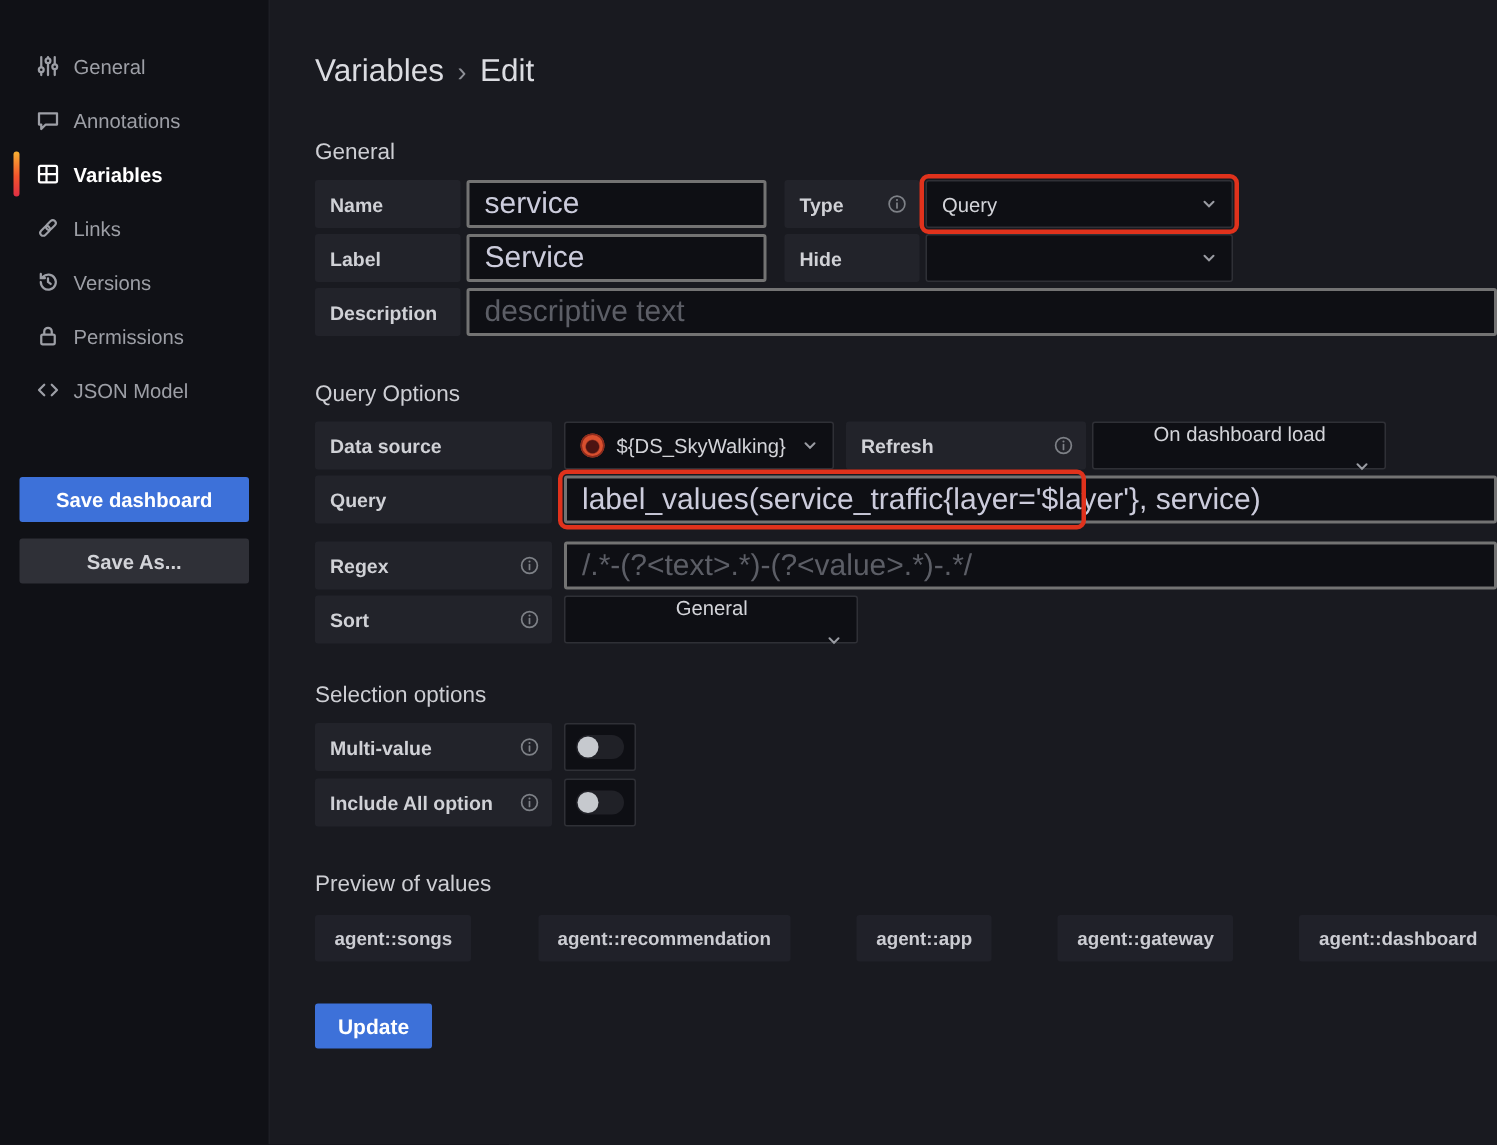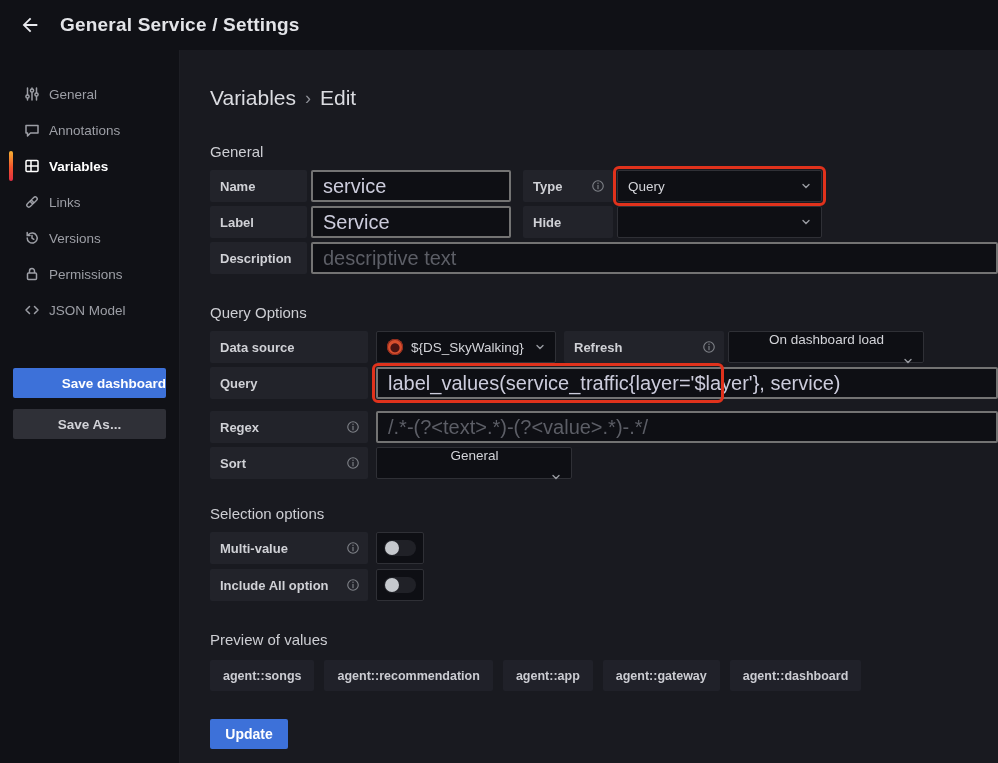--- a/index.html
+++ b/index.html
@@ -36,21 +36,21 @@
   .side-item.active { color:#ffffff; font-weight:700; }
   .side-item.active::before {
     content:""; position:absolute; left:9px; top:3px; bottom:3px; width:4px; border-radius:2px;
     background:linear-gradient(180deg,#f8b133 0%,#f2542c 55%,#e02f44 100%);
   }
   .side-actions { margin-top:40px; padding:0 13px; display:flex; flex-direction:column; gap:11px; }
   .btn {
     height:30px; border:none; border-radius:2px; font-family:inherit;
     font-size:13.5px; font-weight:700; cursor:pointer; width:100%;
   }
-  .btn-primary { background:#3d71d9; color:#ffffff;text-align:right; }
+  .btn-primary { background:#3d71d9; color:#ffffff; }
   .btn-secondary { background:#2f3037; color:#d2d3d8; }
 
   
   main { flex:1; background:#191a20; padding:36px 0 0 30px; overflow:hidden; }
   .breadcrumb { font-size:21px; font-weight:500; color:#dbdce1; display:flex; align-items:center; gap:9px; }
   .breadcrumb .sep { color:#8d8f96; font-size:18px; padding-top:1px; }
   .section-heading { font-size:15px; font-weight:500; color:#cdced3; }
   .mt-title { margin-top:33px; }
   .mt-section { margin-top:30px; }
   .mt-rows { margin-top:10px; }
@@ -106,46 +106,38 @@
     width:48px; height:32px; background:#0e0f14; border:1px solid #2f3036; border-radius:2px;
     display:flex; align-items:center; justify-content:center; cursor:pointer;
   }
   .track { width:32px; height:16px; background:#202127; border-radius:8px; position:relative; }
   .knob {
     position:absolute; left:1px; top:1px; width:14px; height:14px; border-radius:50%;
     background:#c6c9ce;
   }
 
   
-  .chips { display:flex; gap:10px; margin-top:12px; }
+  .chips { display:flex; gap:10px; margin-top:12px;justify-content:space-between; }
   .chip {
     height:31px; background:#202129; border-radius:2px; display:flex; align-items:center;
     padding:0 13px; font-size:12.5px; font-weight:600; color:#cbccd2;
   }
 
   .update-btn {
     margin-top:28px; width:78px; height:30px; background:#3d71d9; color:#fff; border:none;
     border-radius:2px; font-family:inherit; font-size:14px; font-weight:600; cursor:pointer;
   }
 
   svg { display:block; }
 </style>
 </head>
 <body>
 
 <div class="app">
 
-  <header>
-    <button class="back-btn" aria-label="back">
-      <svg width="22" height="22" viewBox="0 0 24 24" fill="#e9eaee">
-          <path d="M20 11H7.83l5.59-5.59L12 4l-8 8 8 8 1.41-1.41L7.83 13H20v-2z"></path>
-        </svg>
-    </button>
-    <div class="page-title">General Service / Settings</div>
-  </header>
 
   <div class="layout">
 
     <aside>
       <div class="side-item">
         <svg width="16" height="16" viewBox="0 0 16 16" fill="none" stroke="currentColor" stroke-width="1.5" stroke-linecap="round">
             <path d="M3.5 2v12M8 2v12M12.5 2v12"></path>
             <circle cx="3.5" cy="10.5" r="1.6" fill="#101116"></circle>
             <circle cx="8" cy="4.5" r="1.6" fill="#101116"></circle>
             <circle cx="12.5" cy="8.5" r="1.6" fill="#101116"></circle>

